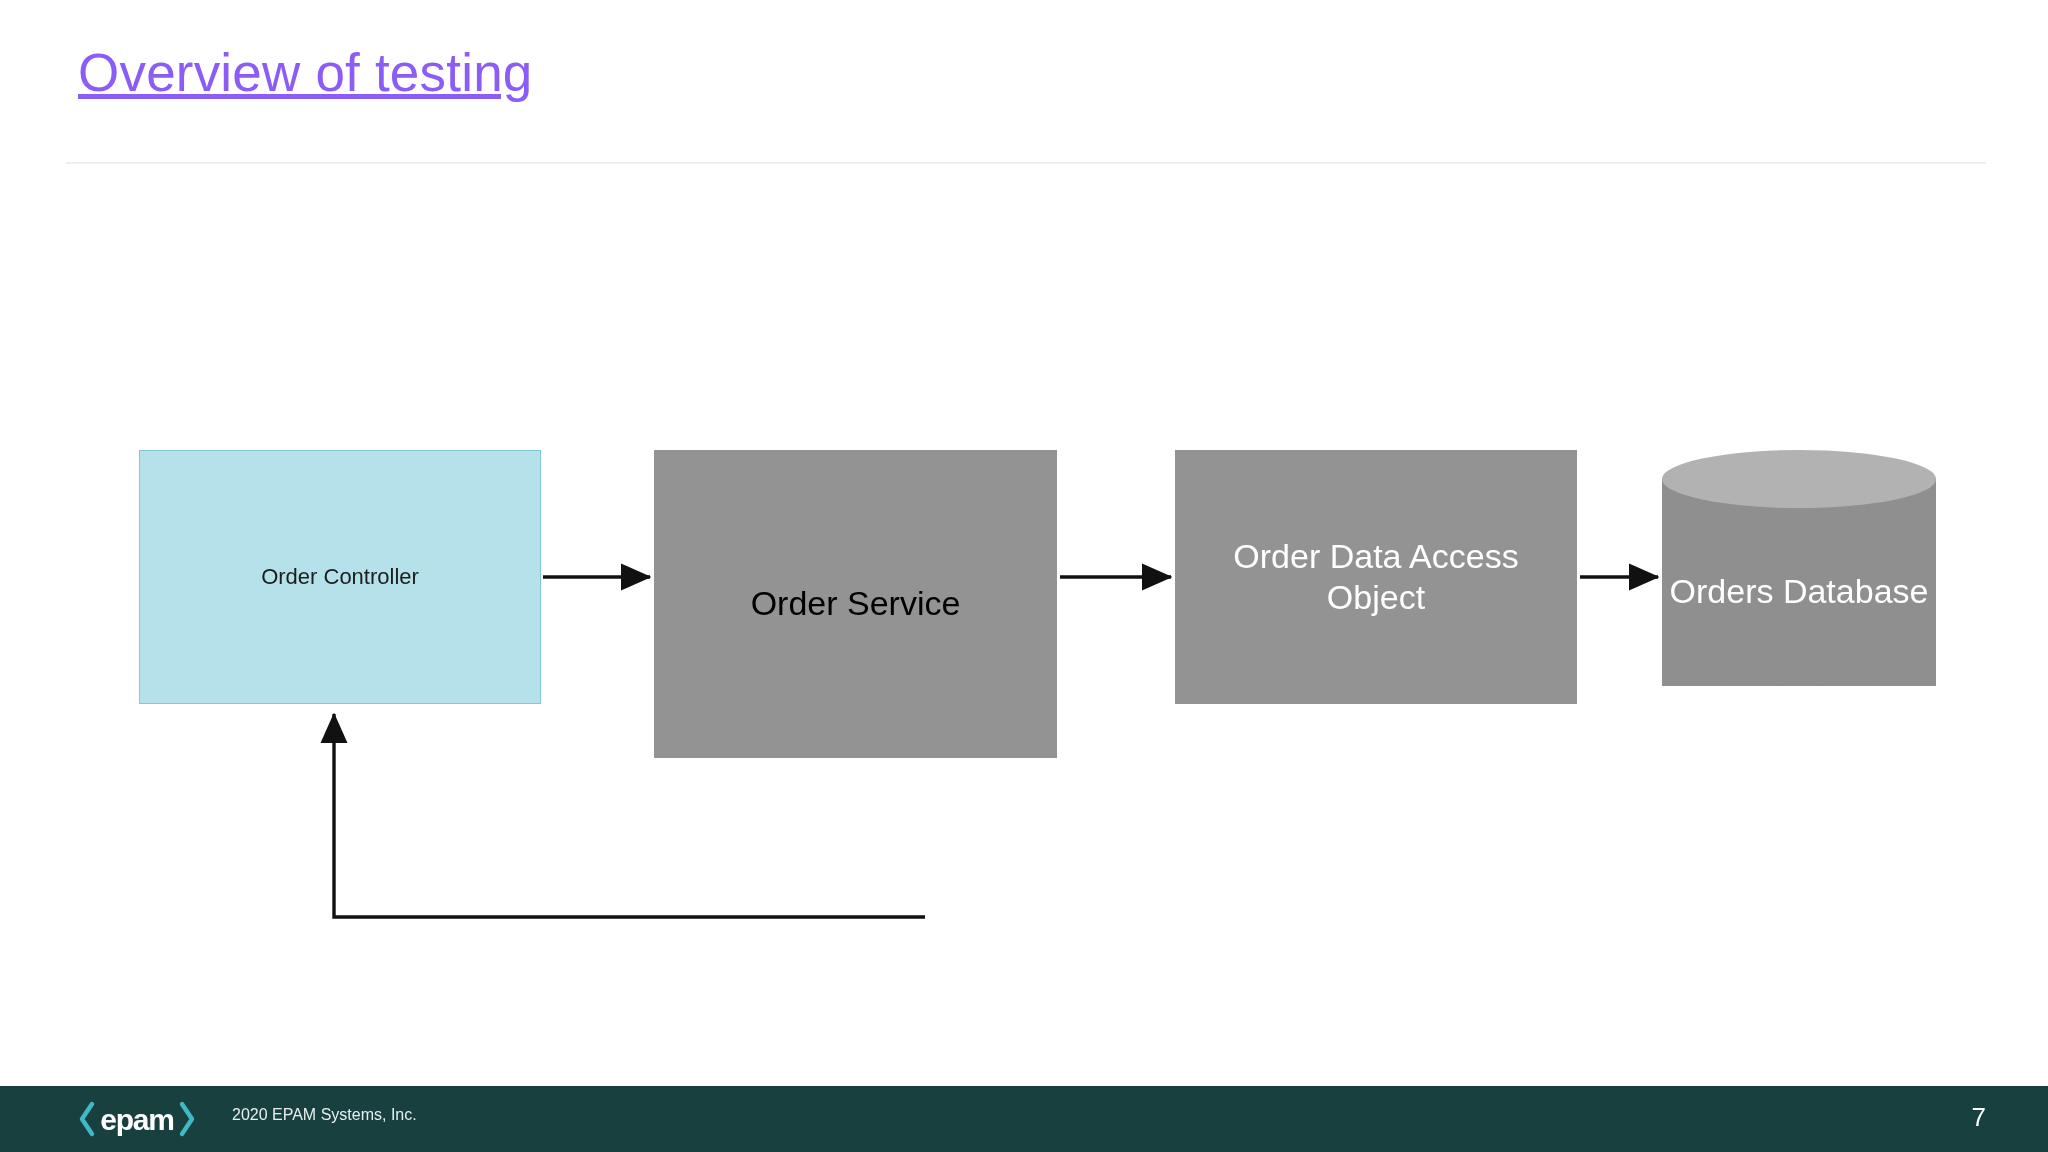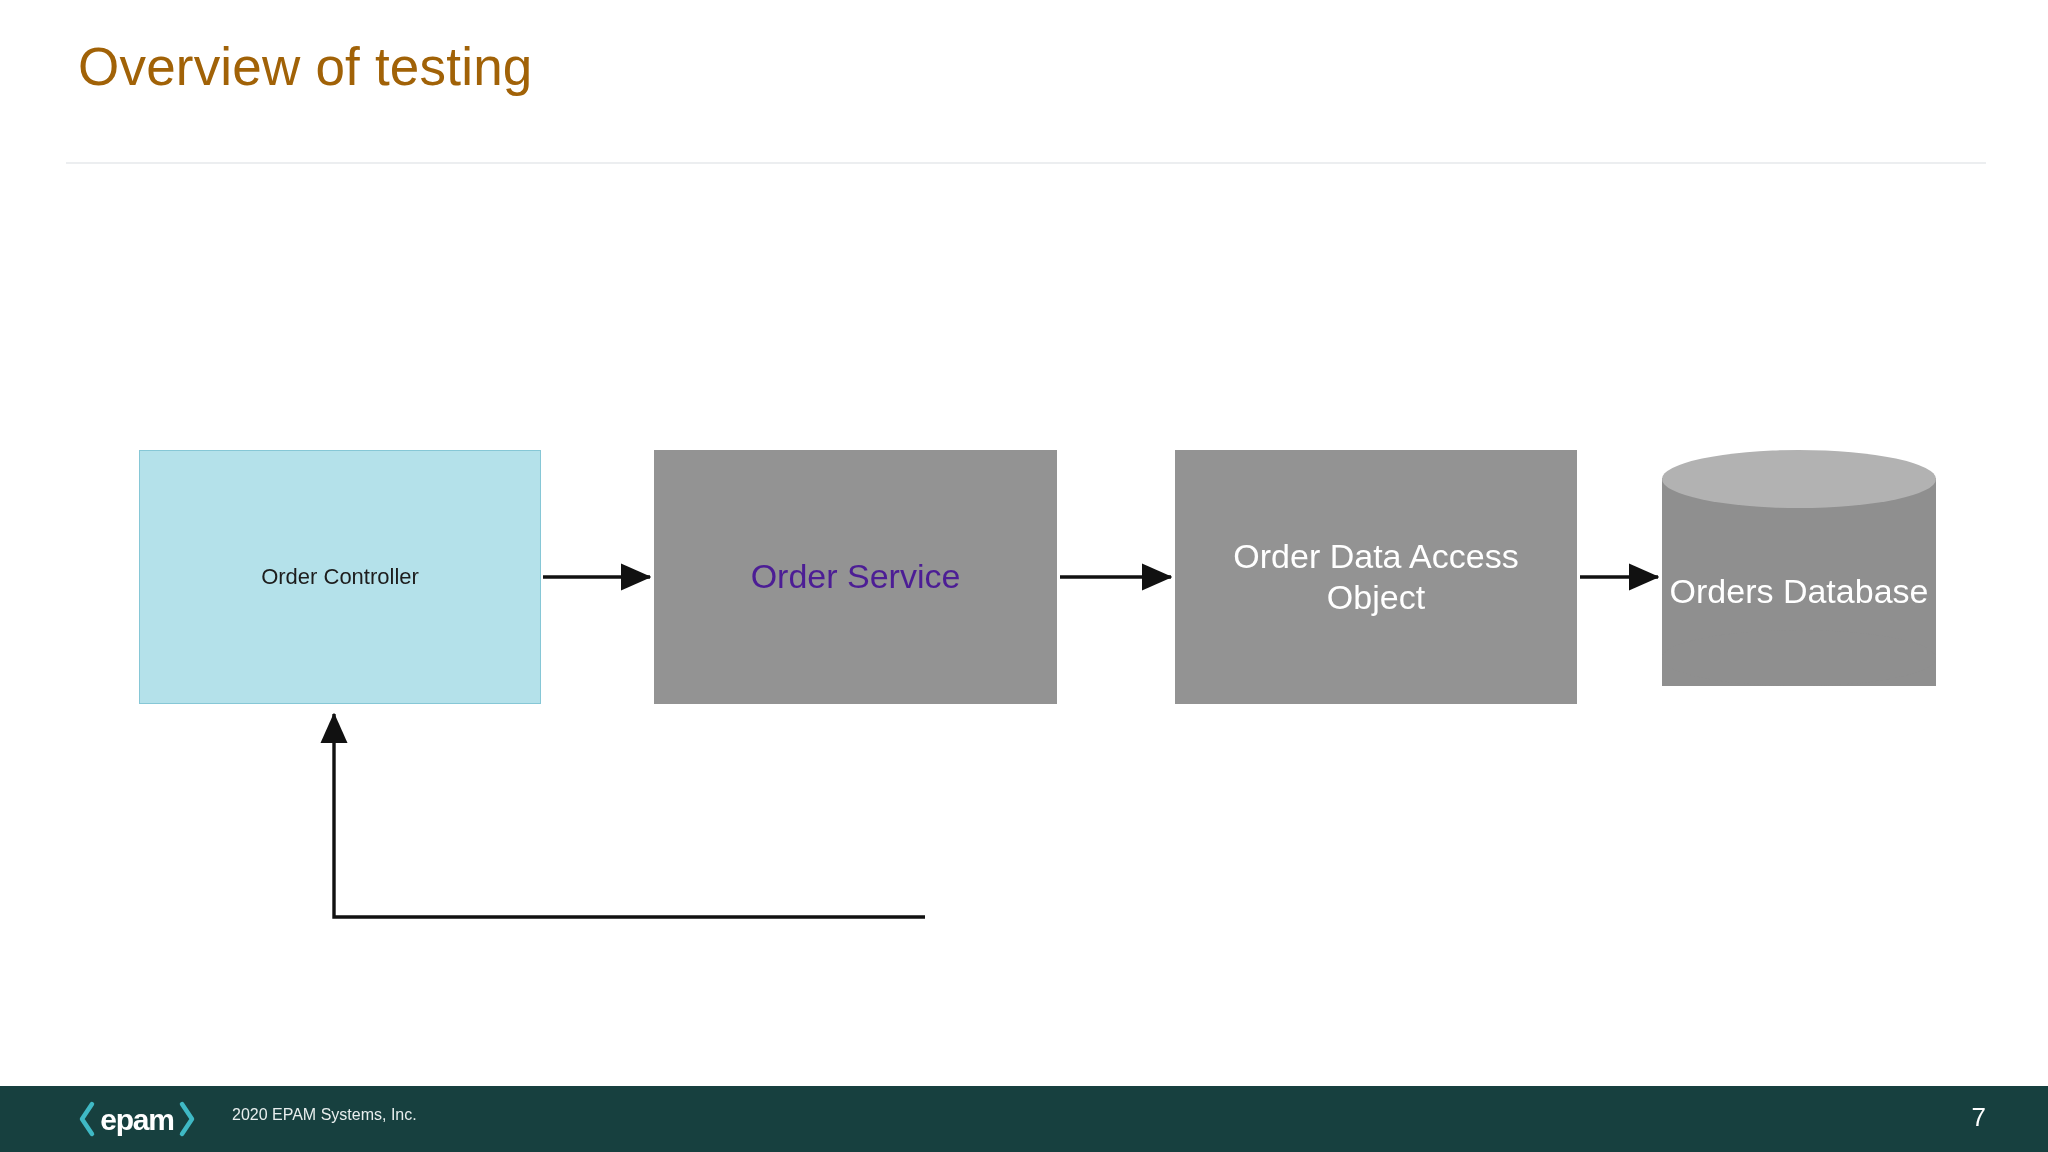--- a/index.html
+++ b/index.html
@@ -17,26 +17,27 @@
   .slide {
     position: absolute;
     inset: 0;
     background: #ffffff;
   }
 
   
   .slide-title {
     position: absolute;
     left: 78px;
-    top: 36px;
+    top: 42px;
     font-size: 53px;
     font-weight: 400;
-    color: #a16207;
+    color: #8b5cf6;
     letter-spacing: 0.2px;
     white-space: nowrap;
+    text-decoration: underline;
   }
   .title-rule {
     position: absolute;
     left: 66px;
     top: 162px;
     width: 1920px;
     height: 2px;
     background: #eceef0;
   }
 
@@ -67,23 +68,23 @@
     background: #b4e1ea;
     border: 1.5px solid #86c7d6;
     color: #1d1d1d;
     font-size: 22px;
   }
 
   .node-service {
     left: 654px;
     top: 450px;
     width: 403px;
-    height: 254px;
+    height: 308px;
     background: #939393;
-    color: #4c1d95;
+    color: #000000;
     font-size: 34px;
   }
 
   .node-dao {
     left: 1175px;
     top: 450px;
     width: 402px;
     height: 254px;
     background: #939393;
     color: #ffffff;

